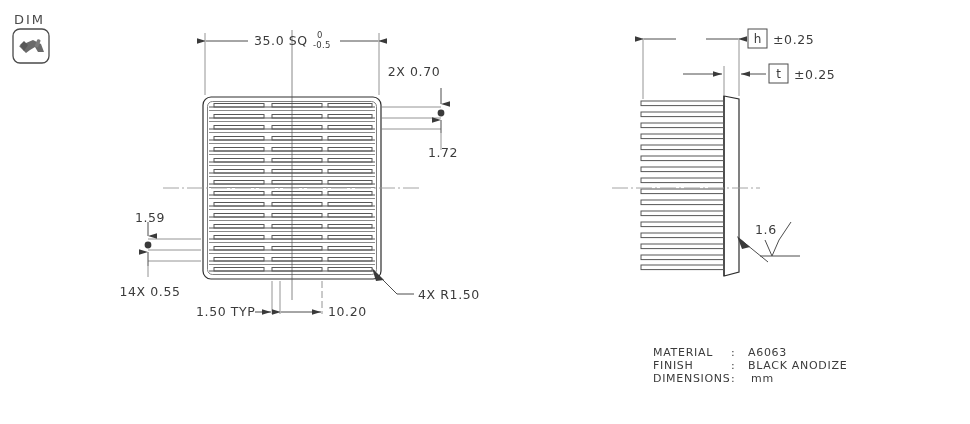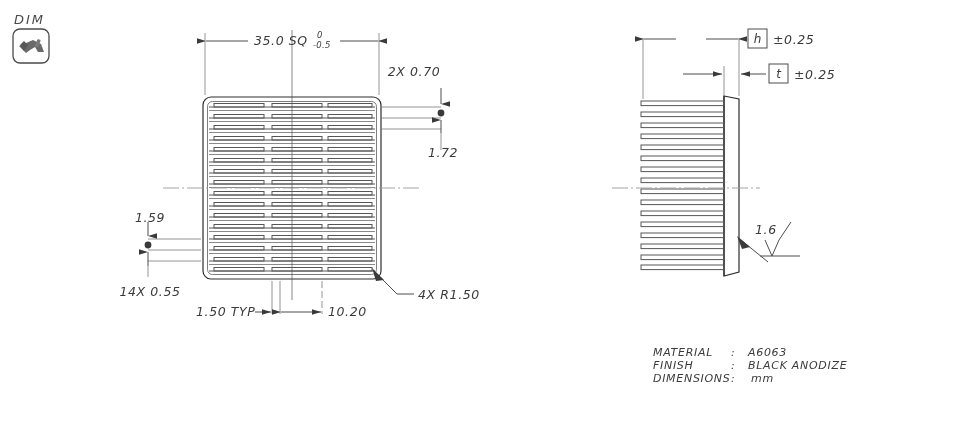--- a/index.html
+++ b/index.html
@@ -14,21 +14,20 @@
     font-family: "DejaVu Sans", sans-serif;
     color: #333333;
     overflow: hidden;
   }
   #drawing-root {
     position: absolute;
     left: 0;
     top: 0;
     width: 970px;
     height: 338px;
-    font-style: italic;
   }
   svg.sheet {
     position: absolute;
     left: 0;
     top: 0;
     width: 970px;
     height: 424px;
     display: block;
   }
   text.dim {

